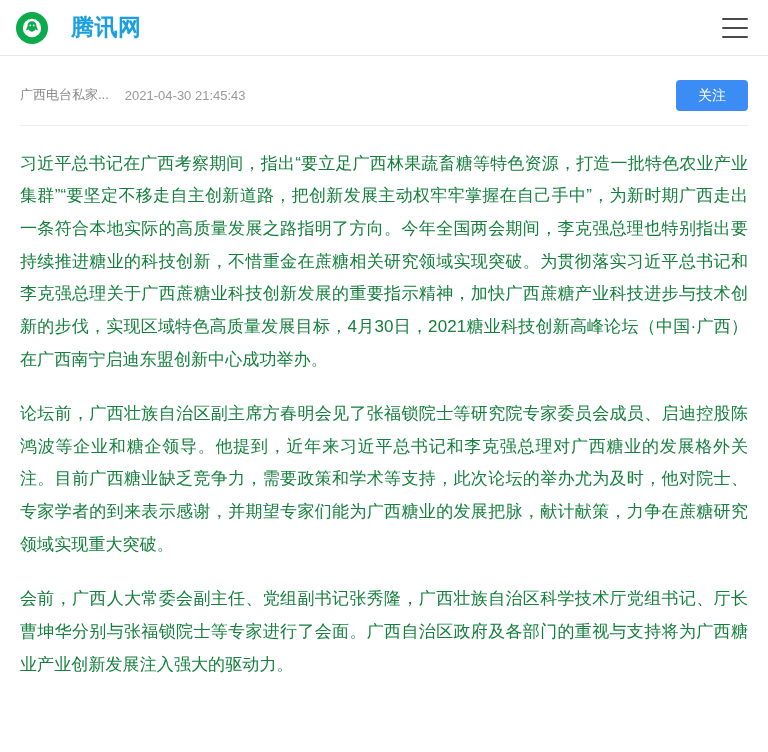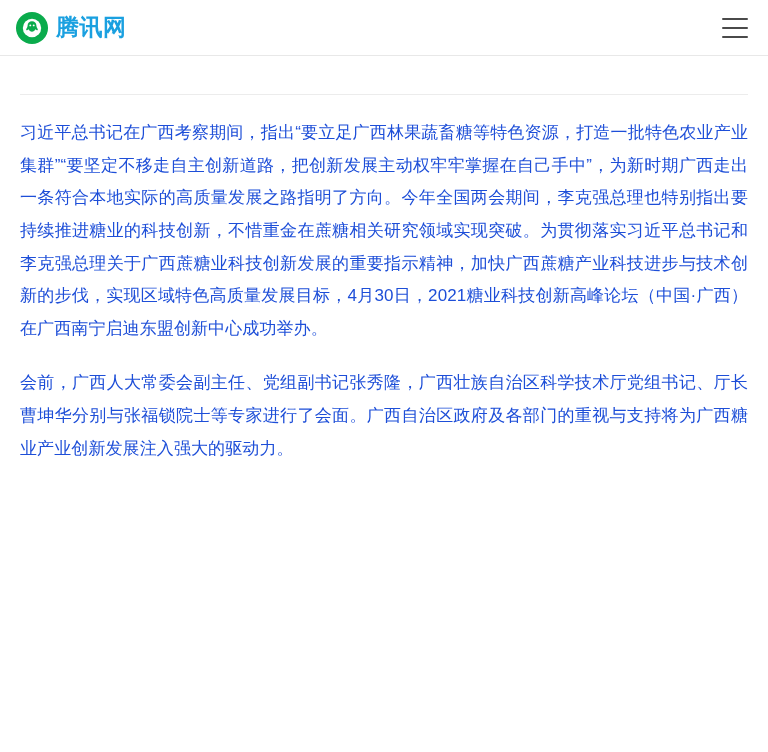--- a/index.html
+++ b/index.html
@@ -22,21 +22,21 @@
     border-bottom: 1px solid #e8e8e8;
     display: flex;
     align-items: center;
     justify-content: space-between;
     padding: 0 20px 0 16px;
     box-sizing: border-box;
   }
   .brand {
     display: flex;
     align-items: center;
-    gap: 8px;
+    gap: 23px;
   }
   .logo-circle {
     width: 32px;
     height: 32px;
     border-radius: 50%;
     background: #0aab4c;
     display: flex;
     align-items: center;
     justify-content: center;
     flex: 0 0 auto;
@@ -112,21 +112,21 @@
 
   .divider {
     height: 1px;
     background: #ececec;
     margin: 14px 0 0 0;
   }
 
   .body-text p {
     font-size: 17px;
     line-height: 1.92;
-    color: #1d4ed8;
+    color: #15803d;
     margin: 22px 0 0 0;
     text-align: justify;
     letter-spacing: 0.1px;
   }
   .body-text p:first-child { margin-top: 22px; }
   .body-text { padding-bottom: 28px; }
 </style>
 </head>
 <body>
 
@@ -144,20 +144,26 @@
   </div>
   <div class="menu-btn">
     <span></span>
     <span></span>
     <span></span>
   </div>
 </div>
 
 <div class="article">
 
+  <div class="meta-row">
+    <div class="source">广西电台私家...</div>
+    <div class="pubtime">2021-04-30 21:45:43</div>
+    <button class="follow-btn">关注</button>
+  </div>
 
   <div class="divider"></div>
 
   <div class="body-text">
     <p>习近平总书记在广西考察期间，指出“要立足广西林果蔬畜糖等特色资源，打造一批特色农业产业集群”“要坚定不移走自主创新道路，把创新发展主动权牢牢掌握在自己手中”，为新时期广西走出一条符合本地实际的高质量发展之路指明了方向。今年全国两会期间，李克强总理也特别指出要持续推进糖业的科技创新，不惜重金在蔗糖相关研究领域实现突破。为贯彻落实习近平总书记和李克强总理关于广西蔗糖业科技创新发展的重要指示精神，加快广西蔗糖产业科技进步与技术创新的步伐，实现区域特色高质量发展目标，4月30日，2021糖业科技创新高峰论坛（中国·广西）在广西南宁启迪东盟创新中心成功举办。</p>
+    <p>论坛前，广西壮族自治区副主席方春明会见了张福锁院士等研究院专家委员会成员、启迪控股陈鸿波等企业和糖企领导。他提到，近年来习近平总书记和李克强总理对广西糖业的发展格外关注。目前广西糖业缺乏竞争力，需要政策和学术等支持，此次论坛的举办尤为及时，他对院士、专家学者的到来表示感谢，并期望专家们能为广西糖业的发展把脉，献计献策，力争在蔗糖研究领域实现重大突破。</p>
     <p>会前，广西人大常委会副主任、党组副书记张秀隆，广西壮族自治区科学技术厅党组书记、厅长曹坤华分别与张福锁院士等专家进行了会面。广西自治区政府及各部门的重视与支持将为广西糖业产业创新发展注入强大的驱动力。</p>
   </div>
 </div>
 
 </body></html>

